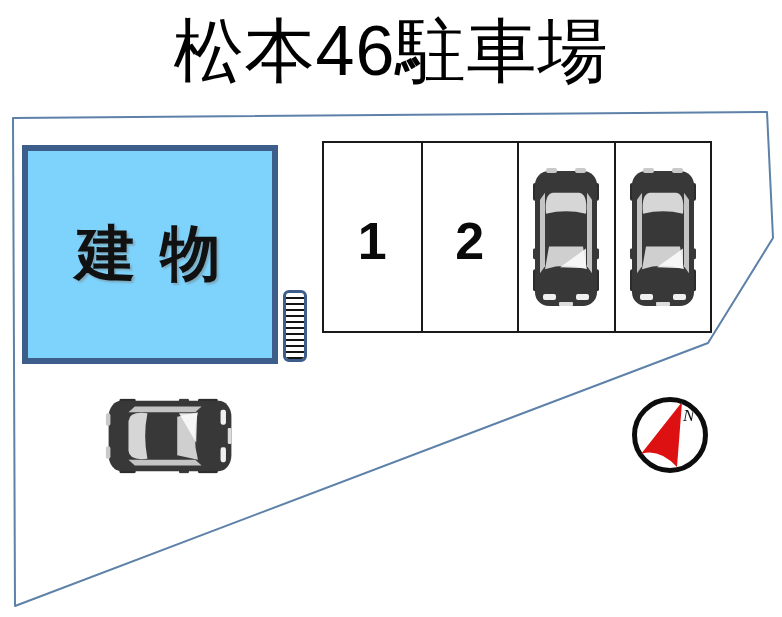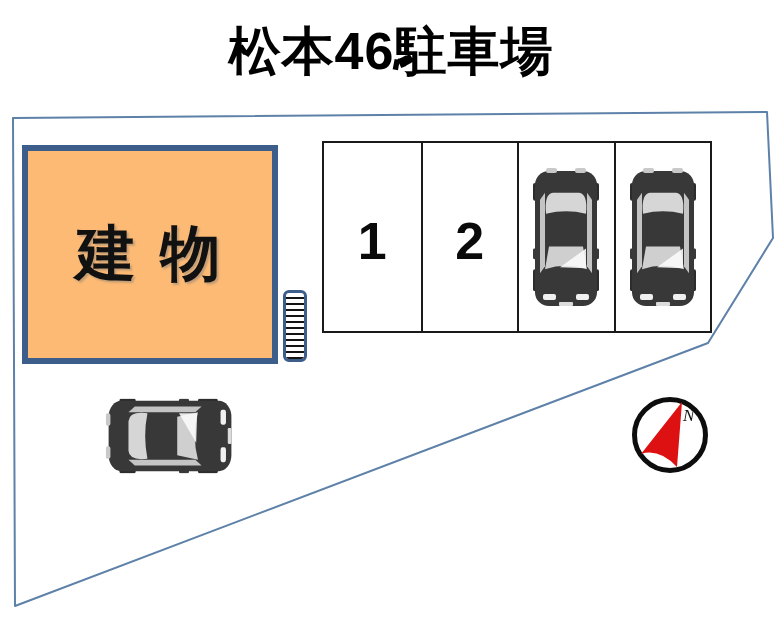--- a/index.html
+++ b/index.html
@@ -13,30 +13,30 @@
     --page-bg:#ffffff;
   }
   *{margin:0;padding:0;box-sizing:border-box;}
   html,body{background:var(--page-bg);}
   body{font-family:"Liberation Sans","DejaVu Sans",sans-serif;}
   .page{position:relative;width:782px;height:617px;background:var(--page-bg);overflow:hidden;}
 
   .title{
     position:absolute;left:0;top:10px;width:782px;height:84px;
     display:flex;align-items:center;justify-content:center;
-    font-size:52px;font-weight:bold;color:var(--text);
+    font-size:70px;font-weight:normal;color:var(--text);
     letter-spacing:1px;white-space:nowrap;
   }
 
   .boundary-svg{position:absolute;left:0;top:0;width:782px;height:617px;}
   .boundary-poly{fill:none;stroke:var(--boundary-line);stroke-width:2;stroke-linejoin:round;}
 
   .building{
     position:absolute;left:22px;top:145px;width:256px;height:219px;
-    background:#fdba74;border:6px solid var(--building-border);
+    background:#7dd3fc;border:6px solid var(--building-border);
     display:flex;align-items:center;justify-content:center;
   }
   .building-label{
     font-size:60px;font-weight:bold;color:#111;white-space:pre;
     text-shadow:2px 2px 2px rgba(120,120,120,.45);
     letter-spacing:4px;
   }
 
   .stairs{
     position:absolute;left:283px;top:290px;width:24px;height:72px;

